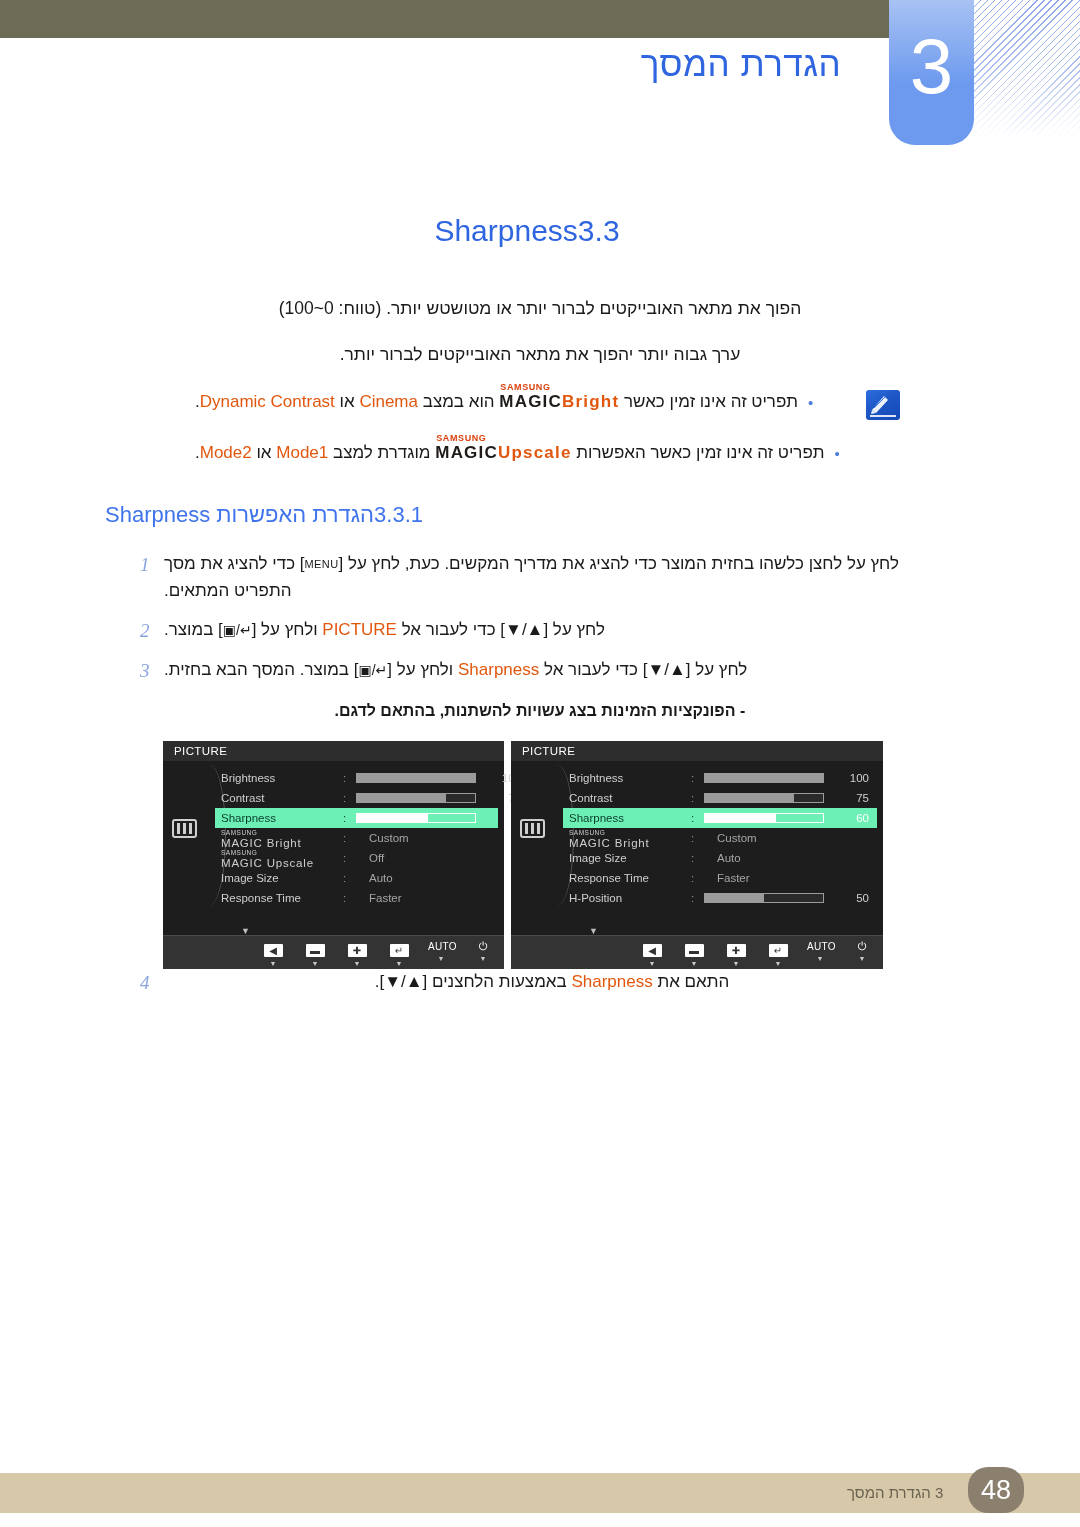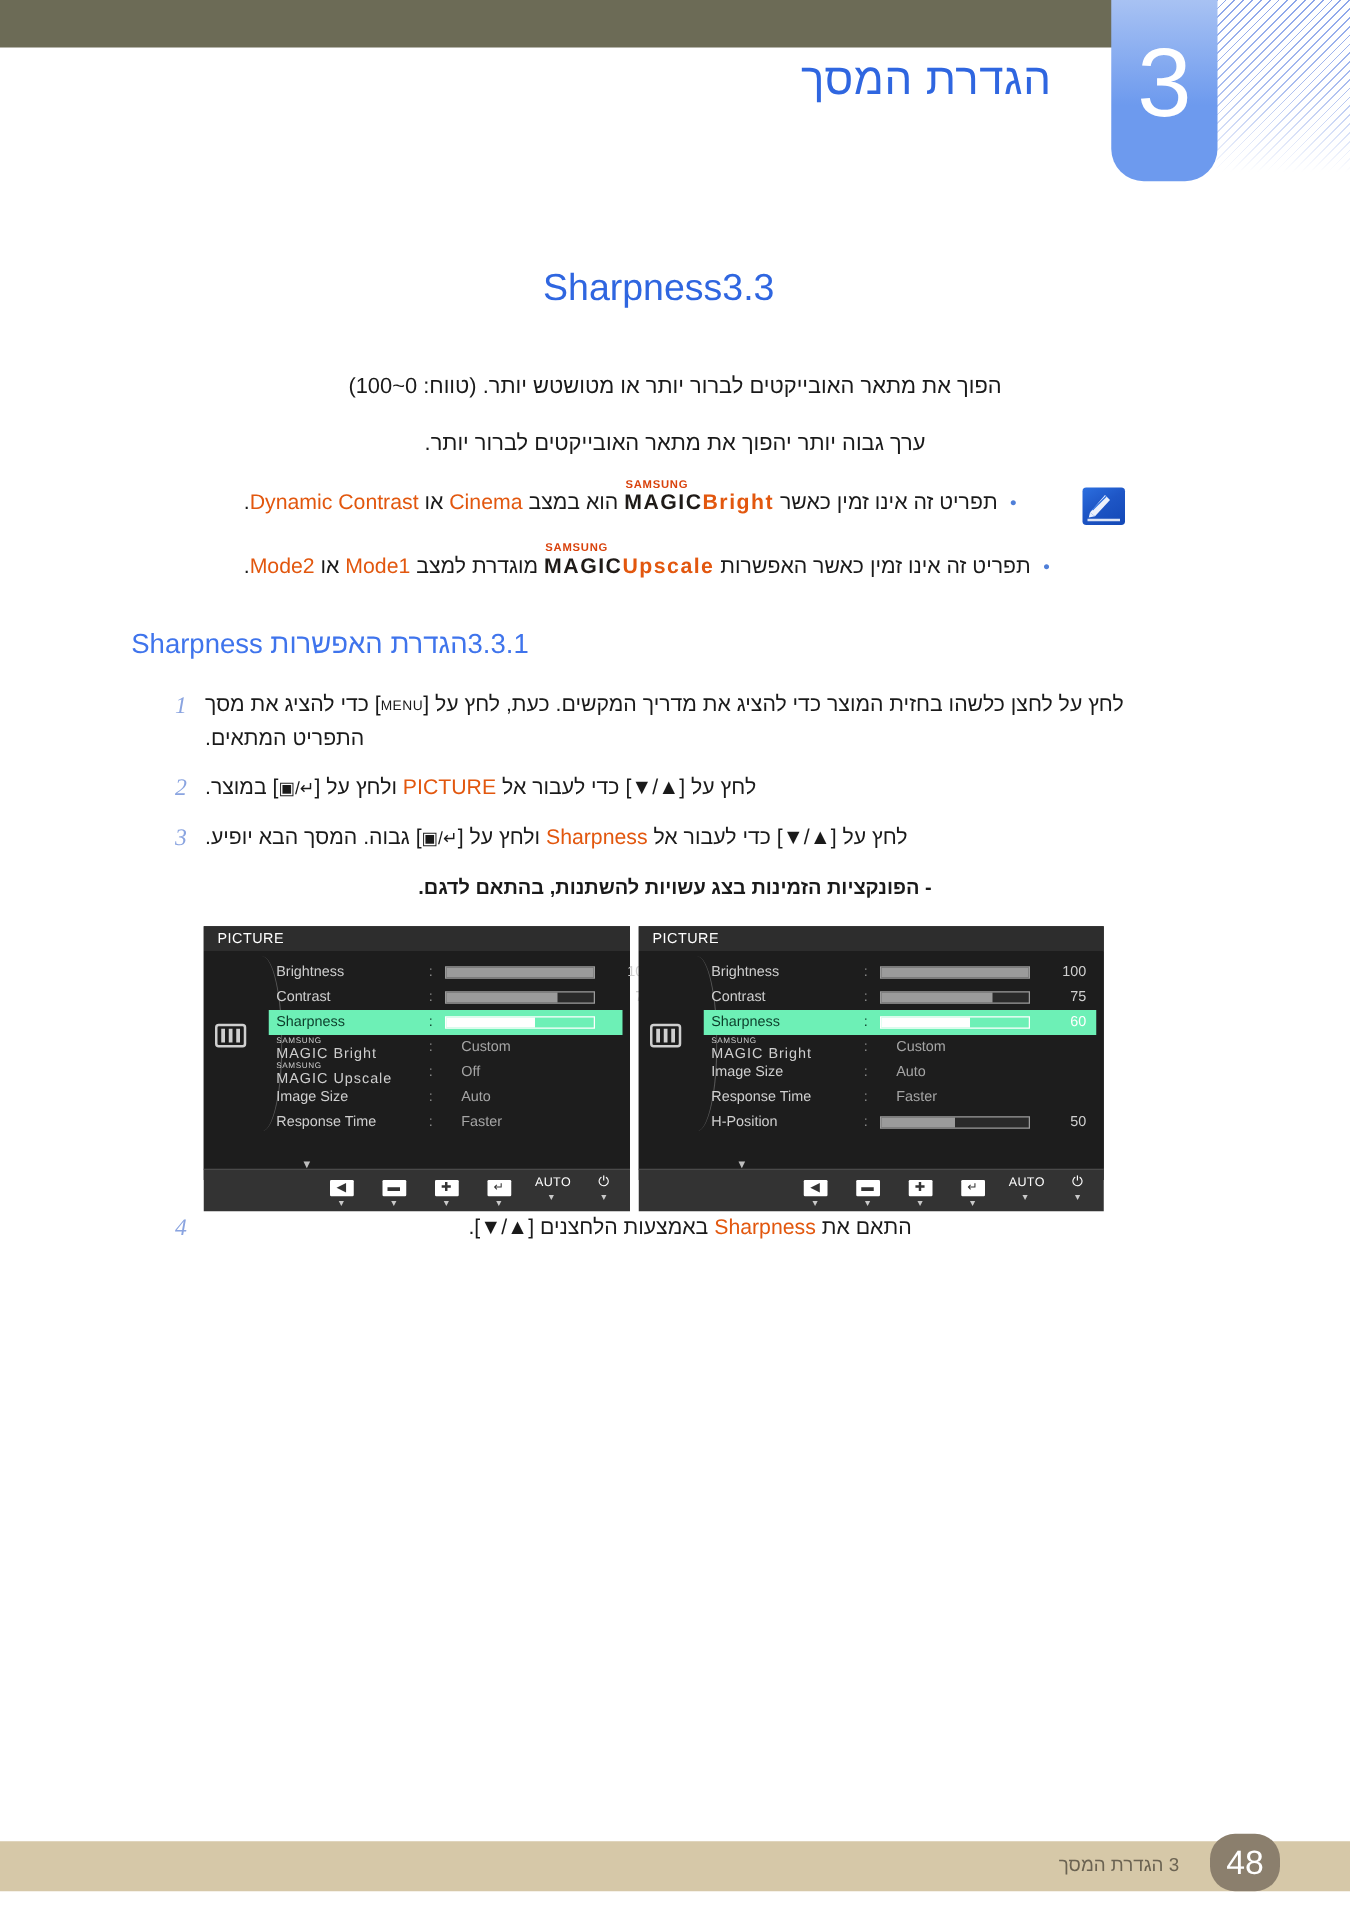--- a/index.html
+++ b/index.html
@@ -501,21 +501,21 @@
   <span class="stext"><span>לחץ על לחצן כלשהו בחזית המוצר כדי להציג את מדריך המקשים. כעת, לחץ על [</span><span class="keycap">MENU</span><span>] כדי להציג את מסך התפריט המתאים.</span></span>
 </div>
 
 <div class="step step-2">
   <span class="snum">2</span>
   <span class="stext"><span>לחץ על [▲/▼] כדי לעבור אל</span> <span class="orange">PICTURE</span> <span>ולחץ על [</span><span class="glyph">▣/↵</span><span>] במוצר.</span></span>
 </div>
 
 <div class="step step-3">
   <span class="snum">3</span>
-  <span class="stext"><span>לחץ על [▲/▼] כדי לעבור אל</span> <span class="orange">Sharpness</span> <span>ולחץ על [</span><span class="glyph">▣/↵</span><span>] גבוה. המסך הבא יופיע.</span></span>
+  <span class="stext"><span>לחץ על [▲/▼] כדי לעבור אל</span> <span class="orange">Sharpness</span> <span>ולחץ על [</span><span class="glyph">▣/↵</span><span>] במוצר. המסך הבא בחזית.</span></span>
 </div>
 
 <div class="note-line">- הפונקציות הזמינות בצג עשויות להשתנות, בהתאם לדגם.</div>
 
 <div class="osd osd-left">
   <div class="osd-title">PICTURE</div>
   <div class="osd-body">
     <div class="osd-sideicon">
         <i></i>
         <i></i>

